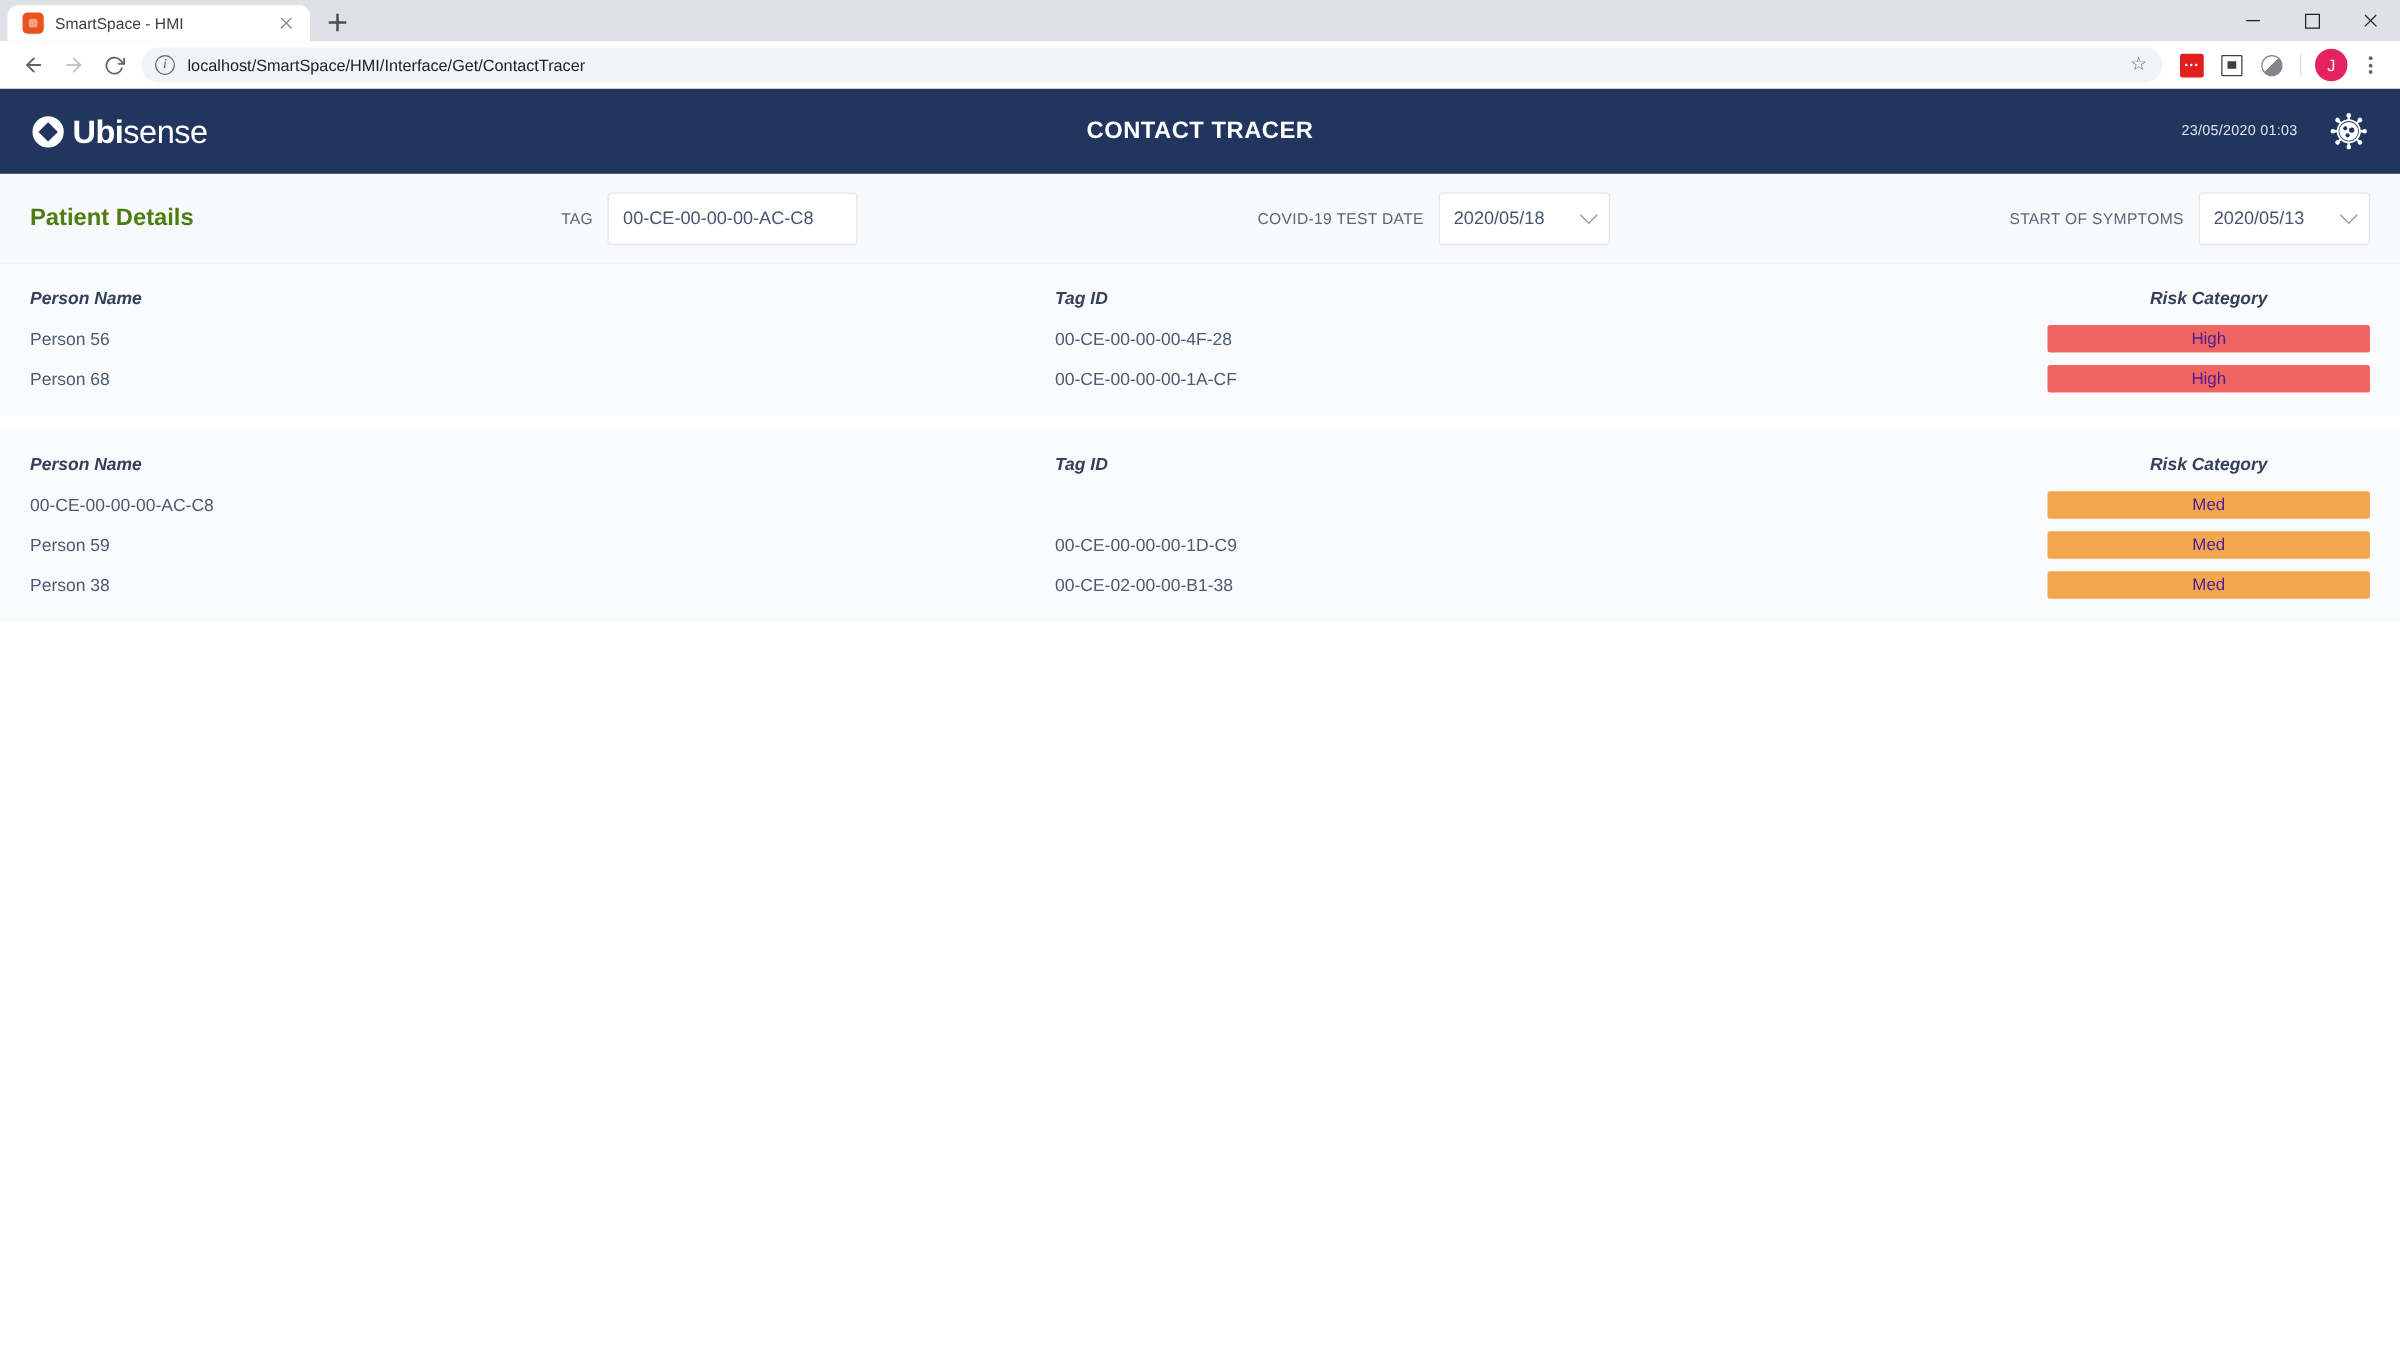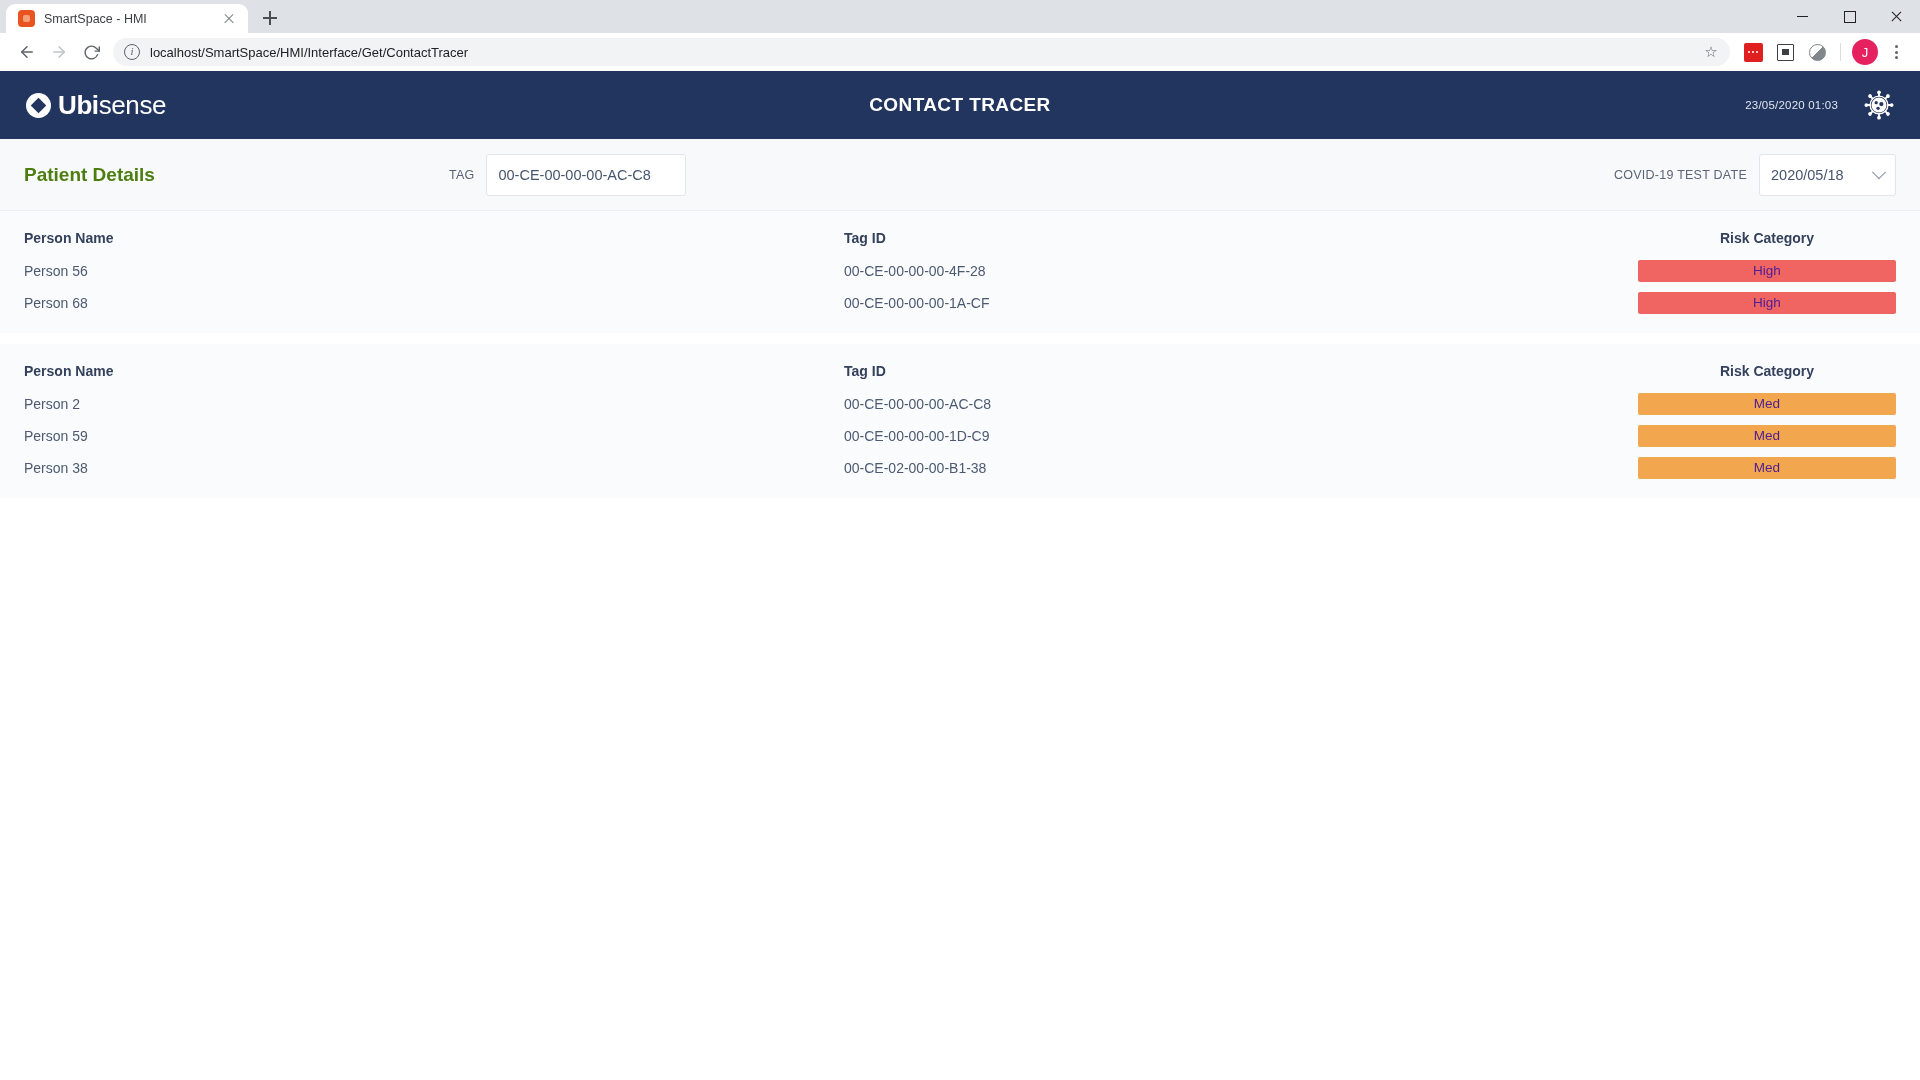--- a/index.html
+++ b/index.html
@@ -349,20 +349,21 @@
   }
   .row.head { height: 34px; }
   .col-name  { width: 820px; flex: 0 0 820px; }
   .col-tag   { flex: 1 1 auto; }
   .col-risk  { width: 258px; flex: 0 0 258px; text-align: center; }
 
   .th {
     font-size: 14px;
     font-weight: 700;
     color: #33415c;
+    font-style: italic;
   }
   .td {
     font-size: 14px;
     color: #4b5a72;
   }
   .badge {
     display: block;
     width: 100%;
     height: 22px;
     line-height: 22px;
@@ -502,20 +503,27 @@
     </div>
 
     <div class="field-group grp-test">
       <span class="field-label">COVID-19 TEST DATE</span>
       <div class="date-select">
         <span class="val">2020/05/18</span>
         <span class="chev"></span>
       </div>
     </div>
 
+    <div class="field-group grp-symp">
+      <span class="field-label">START OF SYMPTOMS</span>
+      <div class="date-select">
+        <span class="val">2020/05/13</span>
+        <span class="chev"></span>
+      </div>
+    </div>
   </div>
 
   <div class="content">
       <div class="panel">
         <div class="row head">
           <div class="col-name th">Person Name</div>
           <div class="col-tag th">Tag ID</div>
           <div class="col-risk th">Risk Category</div>
         </div>
         <div class="row">
@@ -533,21 +541,20 @@
           </div>
         </div>
       </div>
       <div class="panel">
         <div class="row head">
           <div class="col-name th">Person Name</div>
           <div class="col-tag th">Tag ID</div>
           <div class="col-risk th">Risk Category</div>
         </div>
         <div class="row">
-          <div class="col-name td">Person 2</div>
           <div class="col-tag td">00-CE-00-00-00-AC-C8</div>
           <div class="col-risk">
             <span class="badge med">Med</span>
           </div>
         </div>
         <div class="row">
           <div class="col-name td">Person 59</div>
           <div class="col-tag td">00-CE-00-00-00-1D-C9</div>
           <div class="col-risk">
             <span class="badge med">Med</span>

